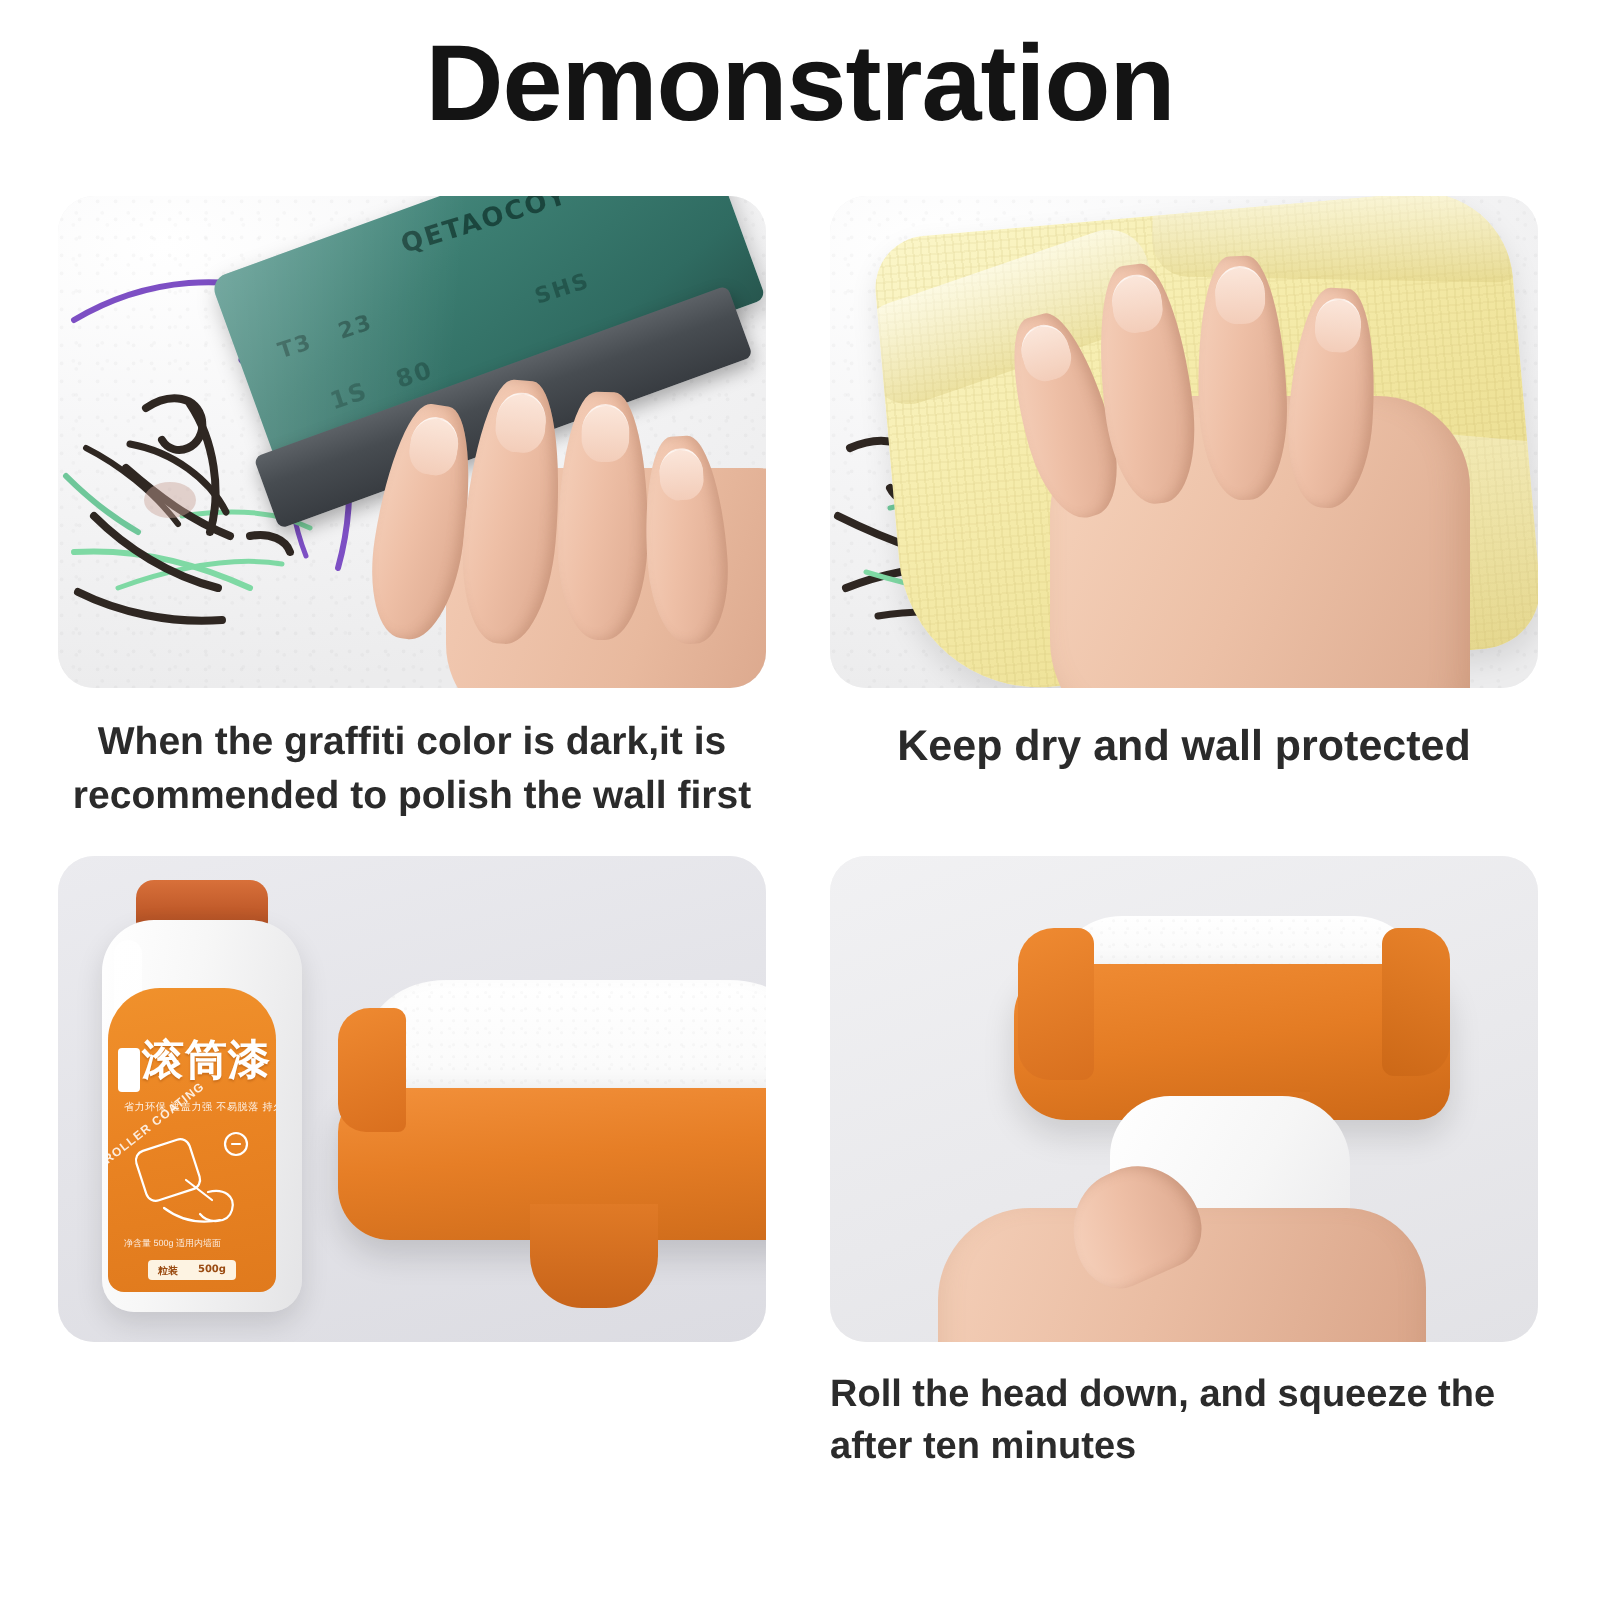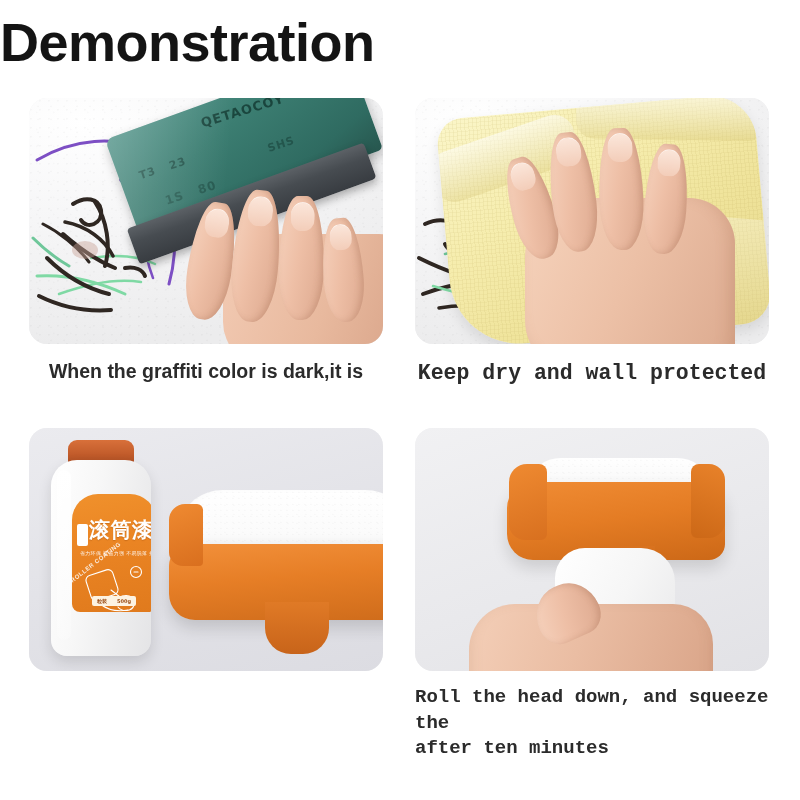--- a/index.html
+++ b/index.html
@@ -15,20 +15,21 @@
     font-family: "Liberation Sans", sans-serif;
     color: #1c1c1c;
   }
 
   
   .page-title {
     position: absolute;
     left: 0;
     top: 12px;
     width: 800px;
+    text-align: center;
     font-size: 54px;
     line-height: 60px;
     font-weight: bold;
     letter-spacing: -0.5px;
     color: #141414;
     white-space: nowrap;
   }
 
   
   .grid {
@@ -36,21 +37,21 @@
     left: 0;
     top: 98px;
     width: 800px;
     height: 700px;
   }
   .cell {
     position: absolute;
     width: 354px;
   }
   .cell.col-l { left: 29px; }
-  .cell.col-r { left: 415px; font-family: Liberation Mono, monospace; }
+  .cell.col-r { left: 415px; }
   .cell.row-t { top: 0px; }
   .cell.row-b { top: 330px; }
 
   .photo {
     position: relative;
     width: 354px;
     height: 246px;
     border-radius: 18px;
     overflow: hidden;
     background: #f2f2f3;
@@ -214,22 +215,22 @@
     overflow: hidden;
   }
   .bottle-shine {
     position: absolute; left: 6px; top: 10px;
     width: 14px; height: 170px;
     background: linear-gradient(180deg, rgba(255,255,255,.95), rgba(255,255,255,.25));
     border-radius: 8px;
   }
   .label {
     position: absolute;
-    left: 21px; top: 34px;
-    width: 84px; height: 118px;
+    left: 3px; top: 34px;
+    width: 84px; height: 152px;
     background: linear-gradient(170deg, #f0912c 0%, #ea8423 45%, #e07a1d 100%);
     border-radius: 26px 26px 8px 8px;
     overflow: hidden;
   }
   .label-tag {
     position: absolute; left: 5px; top: 30px;
     width: 11px; height: 22px;
     background: #fff;
     border-radius: 2px;
   }
@@ -447,20 +448,21 @@
         <div class="finger" style="left:100px; top:20px; width:45px; height:124px; transform:rotate(1deg);">
           <div class="nail" style="left:11px; top:6px; width:24px; height:28px;"></div>
         </div>
         <div class="finger" style="left:144px; top:42px; width:40px; height:104px; transform:rotate(-4deg);">
           <div class="nail" style="left:9px; top:6px; width:22px; height:25px;"></div>
         </div>
       </div>
     </div>
     <div class="caption">
       <div>When the graffiti color is dark,it is</div>
+      <div>recommended to polish the wall first</div>
     </div>
   </div>
 
   <div class="cell col-r row-t">
     <div class="photo">
       <div class="wall"></div>
       <div class="wall-texture"></div>
 
       <svg class="scribbles" viewBox="0 0 354 246">
         <g fill="none" stroke-linecap="round">

